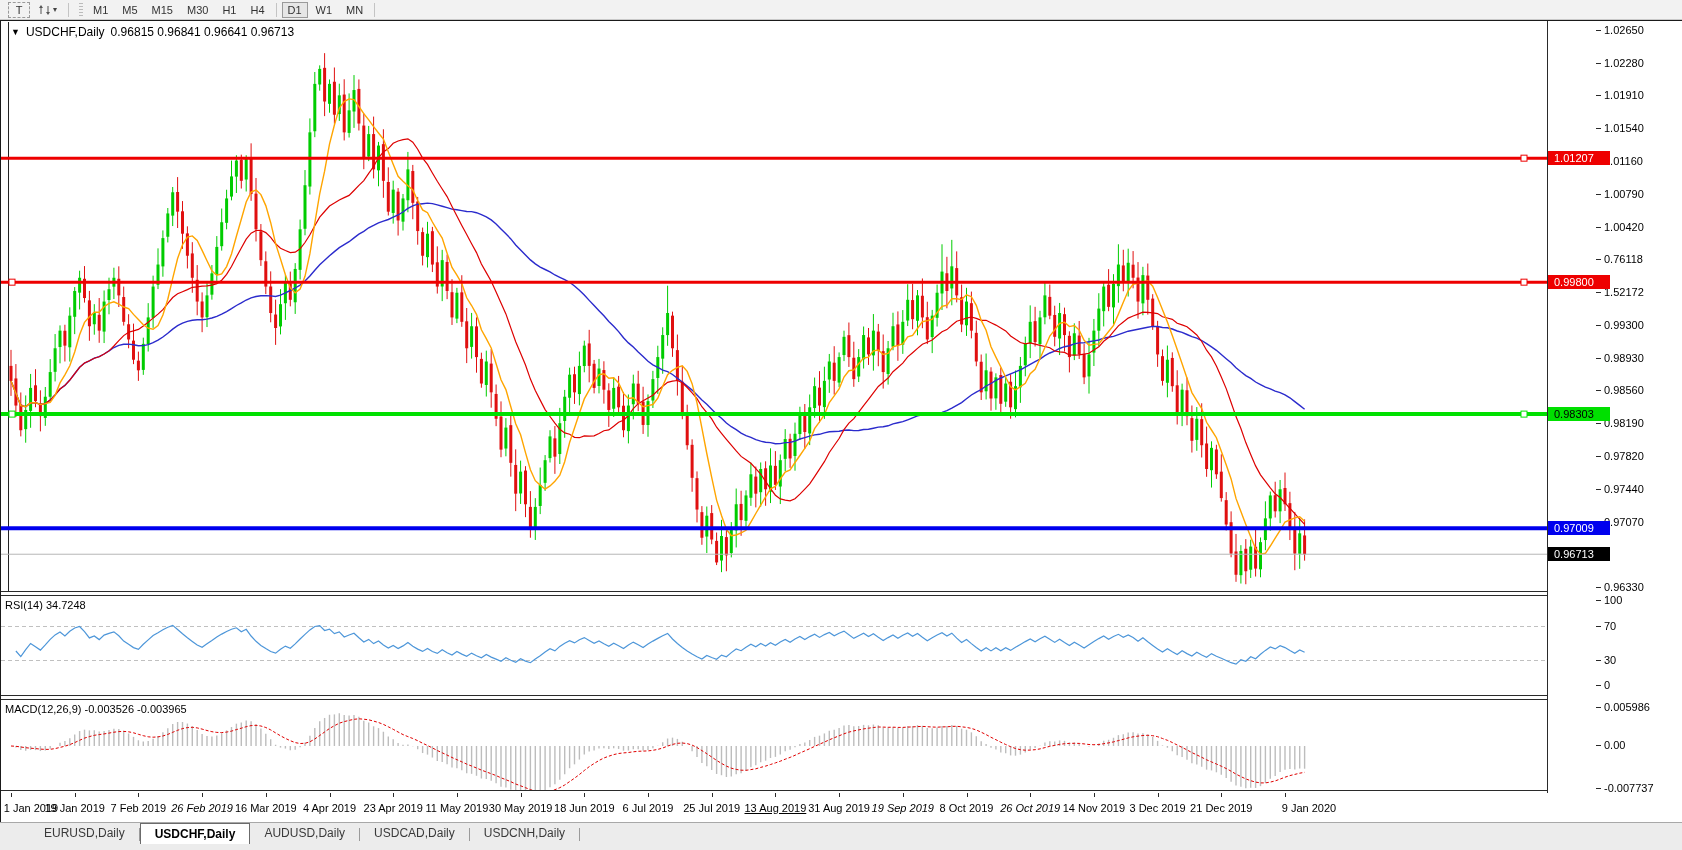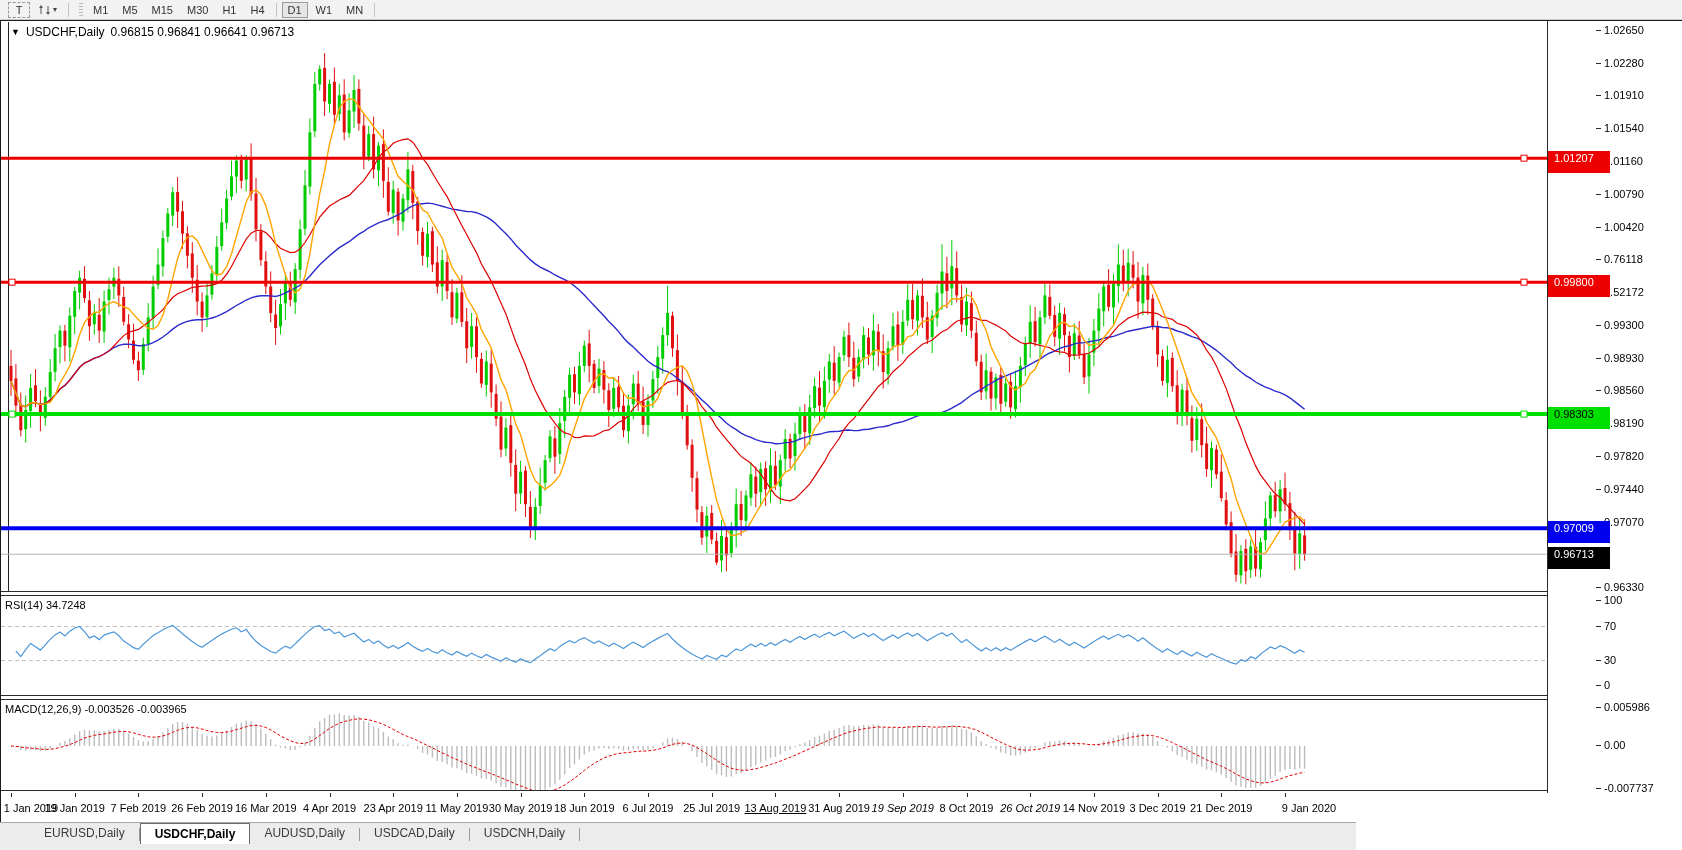--- a/index.html
+++ b/index.html
@@ -31,30 +31,30 @@
   #macd-svg  { top:678px; border-top:1px solid #2a2a2a; border-bottom:1px solid #2a2a2a; }
   .panel-title { position:absolute; left:4px; z-index:25; font-size:11px; color:#000; }
   #rsi-title  { top:578px; }
   #macd-title { top:682px; }
 
   
   #price-axis { position:absolute; left:1546px; top:0; width:136px; height:772px;
     background:#fff; border-left:1px solid #2a2a2a; }
   .ptick { position:absolute; left:8px; width:120px; font-size:11px; color:#000;margin-left:48px; }
   .ptick:before { content:""; position:absolute; left:-8px; top:6px; width:5px; height:1px; background:#2a2a2a; }
-  .badge { position:absolute; left:0; height:22px; line-height:14px; padding:0 4px 0 6px;
+  .badge { position:absolute; left:0; height:14px; line-height:14px; padding:0 4px 0 6px;
     font-size:11px; min-width:62px; }
 
   
   #date-axis { position:absolute; left:0; top:772px; width:1682px; height:30px; background:#fff; }
   .dtick { position:absolute; top:0; width:1px; height:4px; background:#2a2a2a; }
   .dlabel { position:absolute; top:9px; transform:translateX(-50%); font-size:11px; color:#000; white-space:nowrap; }
 
   
-  #tabbar { position:absolute; left:0; top:822px; width:1356px; height:28px;
+  #tabbar { position:absolute; left:0; top:822px; width:1682px; height:28px;
     background:#ececec; border-top:1px solid #a8a8a8; display:flex; align-items:flex-start; }
   .tab { height:21px; padding:3px 14px 0 14px; color:#3a3a3a; font-size:12px; cursor:default; }
   .tab.active { background:#fff; border:1px solid #6b6b6b; border-bottom:none; font-weight:bold; color:#000; margin-top:0; }
   .tab-sep { width:1px; height:13px; background:#9a9a9a; margin-top:5px; }
   #tab-lead { width:30px; }
 </style>
 </head>
 <body>
 
 <div id="app">
@@ -946,21 +946,21 @@
         <div class="ptick" style="top: 761px;">-0.007737</div>
       </div>
     <div id="date-axis">
         <div class="dtick" style="left: 10px;"></div>
         <div class="dlabel" style="left: 30px;">1 Jan 2019</div>
         <div class="dtick" style="left: 73.7px;"></div>
         <div class="dlabel" style="left: 73.7px;">19 Jan 2019</div>
         <div class="dtick" style="left: 137.4px;"></div>
         <div class="dlabel" style="left: 137.4px;">7 Feb 2019</div>
         <div class="dtick" style="left: 201.1px;"></div>
-        <div class="dlabel" style="left: 201.1px;">26 Feb 2019</div>
+        <div class="dlabel" style="left: 201.1px; font-style: italic;">26 Feb 2019</div>
         <div class="dtick" style="left: 264.8px;"></div>
         <div class="dlabel" style="left: 264.8px;">16 Mar 2019</div>
         <div class="dtick" style="left: 328.5px;"></div>
         <div class="dlabel" style="left: 328.5px;">4 Apr 2019</div>
         <div class="dtick" style="left: 392.2px;"></div>
         <div class="dlabel" style="left: 392.2px;">23 Apr 2019</div>
         <div class="dtick" style="left: 455.9px;"></div>
         <div class="dlabel" style="left: 455.9px;">11 May 2019</div>
         <div class="dtick" style="left: 519.6px;"></div>
         <div class="dlabel" style="left: 519.6px;">30 May 2019</div>

